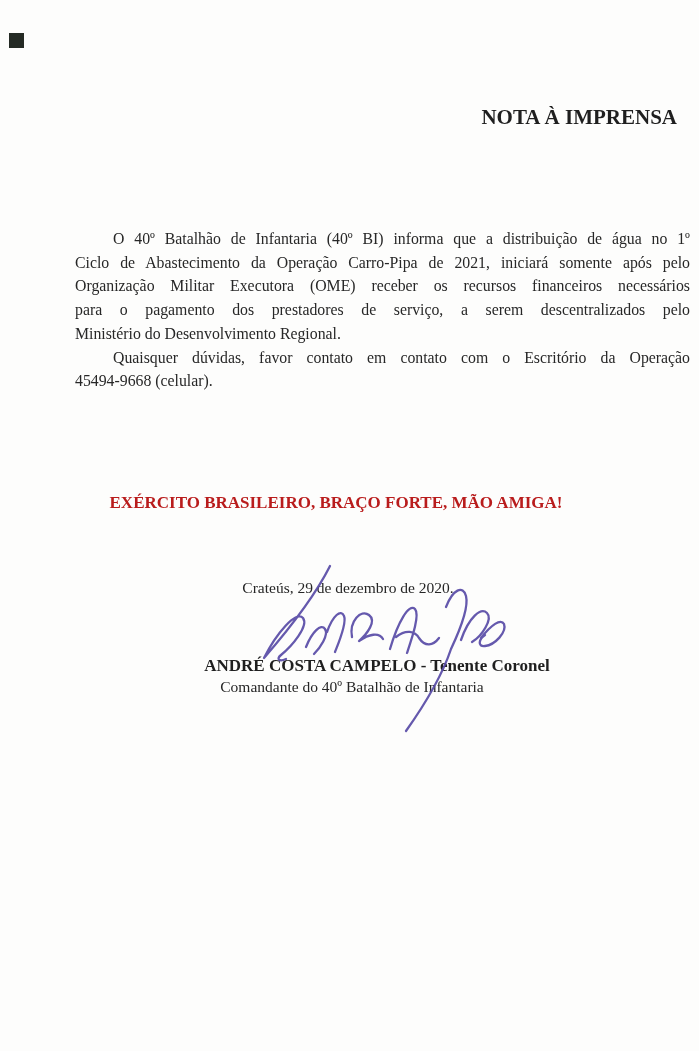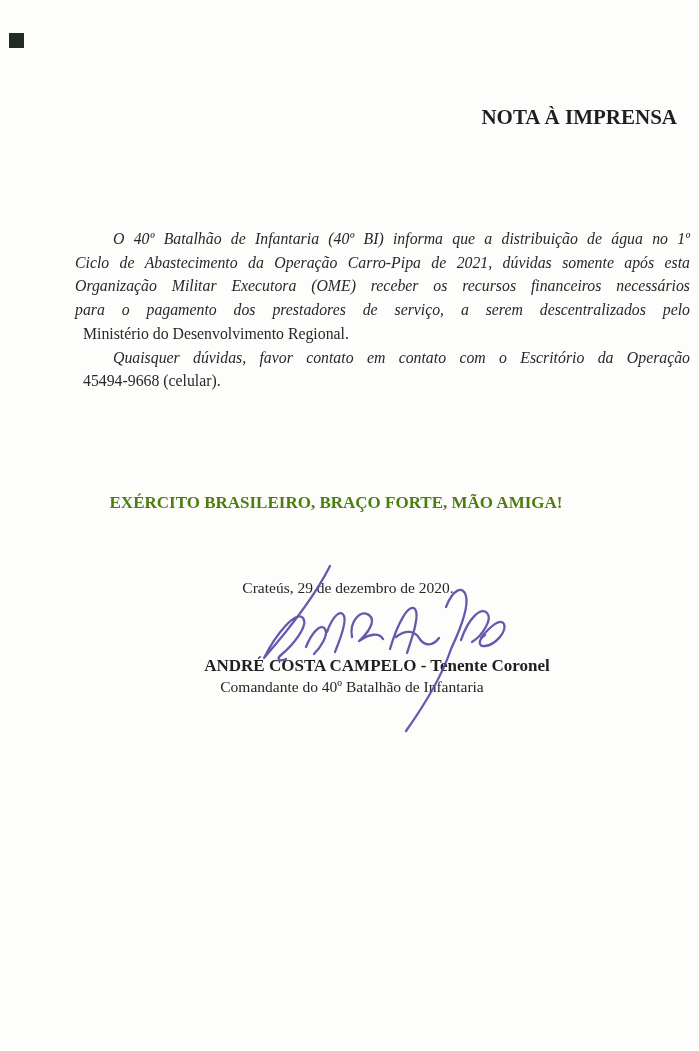--- a/index.html
+++ b/index.html
@@ -20,27 +20,27 @@
     position:absolute;top:107px;left:0;width:690px;
     text-align:right;font-weight:bold;font-size:21px;line-height:20.5px;
     color:#1f1f1f;
   }
   .title-line{position:relative;left:-13px;}
   .body-block{
     position:absolute;top:227px;left:75px;width:615px;
     font-size:15.8px;line-height:23.7px;
     color:#272727;
   }
-  .jline{text-align:justify;text-align-last:justify;font-style:italic;}
-  .jlast{text-align:left;margin-left:8px;}
+  .jline{text-align:justify;text-align-last:justify;}
+  .jlast{text-align:left;}
   .indent{text-indent:38px;}
   .slogan{
     position:absolute;top:489px;left:0;width:672px;
     text-align:center;font-weight:bold;font-size:17px;line-height:27px;
-    color:#4d7c0f;
+    color:#b91c1c;
   }
   .dateline{
     position:absolute;top:574px;left:12px;width:672px;
     text-align:center;font-size:15.5px;line-height:27px;
   }
   .name-line{
     position:absolute;top:652px;left:55px;width:644px;
     text-align:center;font-weight:bold;font-size:17px;line-height:27px;
     color:#1f1f1f;
   }
@@ -60,21 +60,21 @@
 <div class="page">
 
   <div class="artifact"></div>
 
   <div class="header">
     <div class="title-line">NOTA À IMPRENSA</div>
   </div>
 
   <div class="body-block">
     <div class="jline indent">O 40º Batalhão de Infantaria (40º BI) informa que a distribuição de água no 1º</div>
-    <div class="jline">Ciclo de Abastecimento da Operação Carro-Pipa de 2021, dúvidas somente após esta</div>
+    <div class="jline">Ciclo de Abastecimento da Operação Carro-Pipa de 2021, iniciará somente após pelo</div>
     <div class="jline">Organização Militar Executora (OME) receber os recursos financeiros necessários</div>
     <div class="jline">para o pagamento dos prestadores de serviço, a serem descentralizados pelo</div>
     <div class="jlast">Ministério do Desenvolvimento Regional.</div>
     <div class="jline indent">Quaisquer dúvidas, favor contato em contato com o Escritório da Operação</div>
     <div class="jlast">45494-9668 (celular).</div>
   </div>
 
   <div class="slogan">EXÉRCITO BRASILEIRO, BRAÇO FORTE, MÃO AMIGA!</div>
 
   <div class="dateline">Crateús, 29 de dezembro de 2020.</div>

